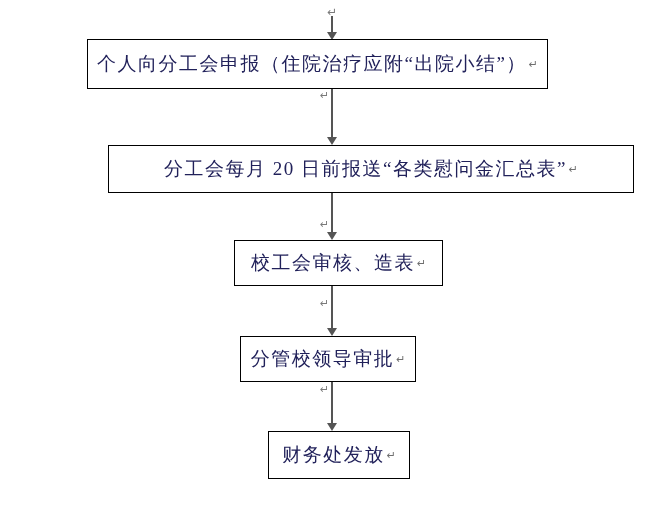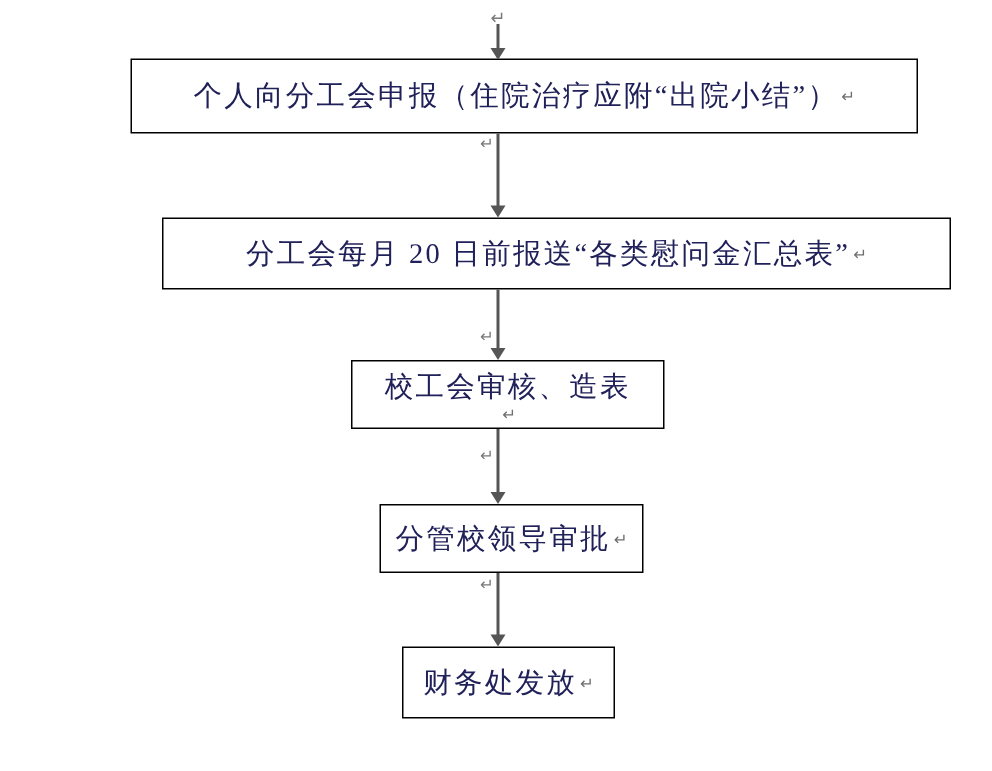--- a/index.html
+++ b/index.html
@@ -55,30 +55,30 @@
     justify-content: center;
     color: #1a1a4e;
     white-space: nowrap;
   }
   .node .label {
     display: inline-block;
     letter-spacing: 1.5px;
     color: #21215a;
   }
 
-  #node-apply      { left: 87px;  top: 39px;  width: 525px; height: 50px; }
+  #node-apply      { left: 87px;  top: 39px;  width: 461px; height: 50px; }
   #node-apply .label      { font-size: 19px; }
 
   #node-submit     { left: 108px; top: 145px; width: 526px; height: 48px; }
   #node-submit .label     { font-size: 19px; }
 
-  #node-review     { left: 234px; top: 240px; width: 209px; height: 46px; flex-direction: column; }
+  #node-review     { left: 234px; top: 240px; width: 209px; height: 46px; }
   #node-review .label     { font-size: 19px; }
 
-  #node-approve    { left: 253px; top: 336px; width: 176px; height: 46px; }
+  #node-approve    { left: 240px; top: 336px; width: 176px; height: 46px; }
   #node-approve .label    { font-size: 19px; }
 
   #node-disburse   { left: 268px; top: 431px; width: 142px; height: 48px; }
   #node-disburse .label   { font-size: 19px; }
 
   
   .connector {
     position: absolute;
     width: 18px;
     left: 323px;

